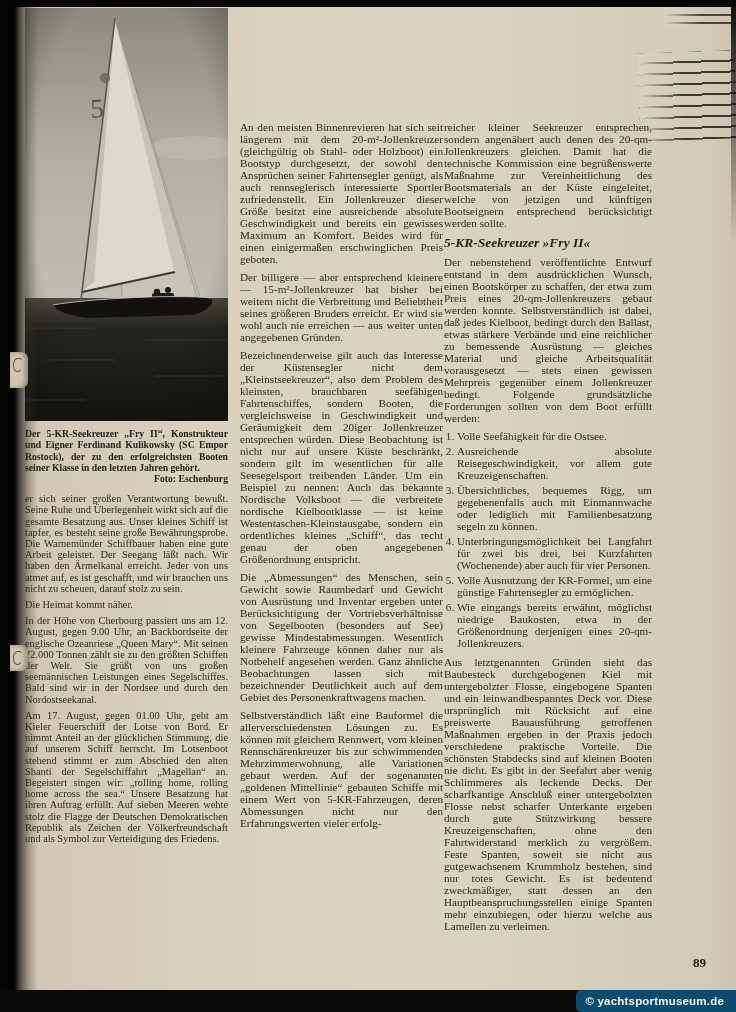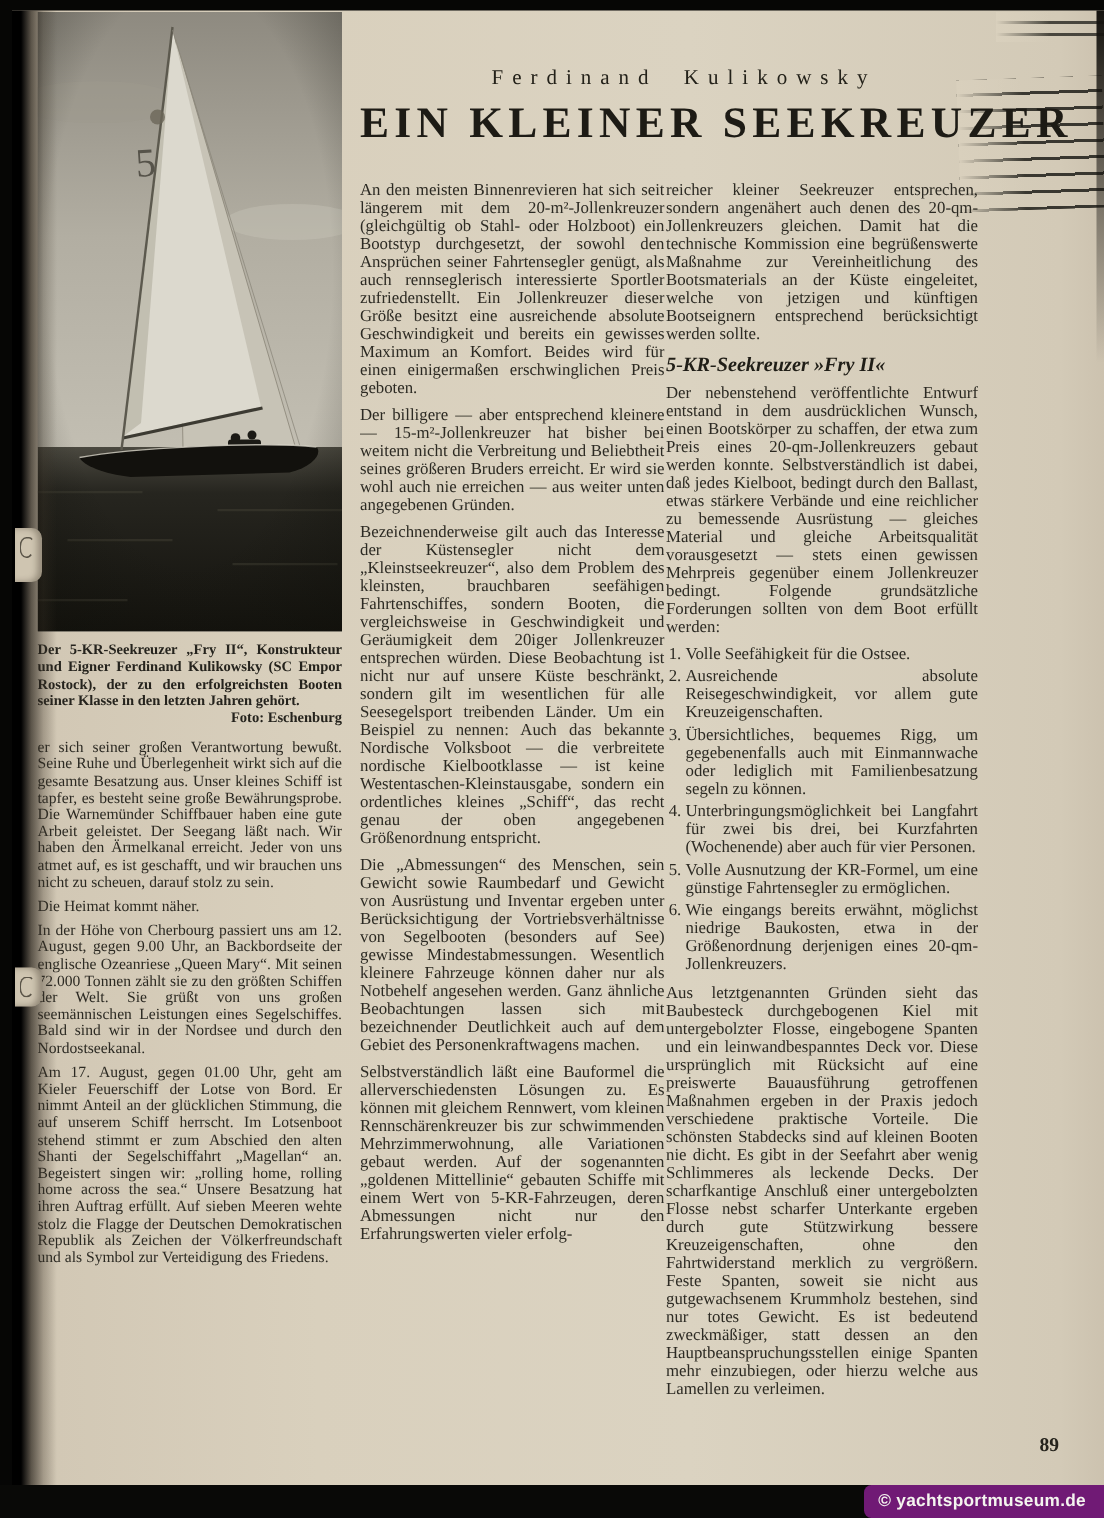--- a/index.html
+++ b/index.html
@@ -61,21 +61,21 @@
   ol.req-list li { margin:0 0 3px 0; text-align:justify; }
 
   .page-number { position:absolute; left:668px; top:948px; width:30px; text-align:right; font-weight:bold; font-size:13px; color:#25231c; }
 
   .bottom-bar {
     position:absolute; left:0; right:0; bottom:0; height:22px; background:#090907;
     display:flex; justify-content:flex-end; align-items:center;
   }
   .watermark {
     height:22px; display:flex; align-items:center; gap:5px;
-    background:#701a75; color:#f4f4ef; border-radius:5px 0 0 5px;
+    background:#0c4a6e; color:#f4f4ef; border-radius:5px 0 0 5px;
     font-family:"Liberation Sans","DejaVu Sans",sans-serif; font-size:11.5px; font-weight:bold;
     padding:0 12px 0 9px; letter-spacing:.2px;
   }
 </style>
 </head>
 <body>
 
 <div class="paper">
 
   <div class="hatch"></div>
@@ -130,24 +130,20 @@
     <div class="caption">Der 5-KR-Seekreuzer „Fry II“, Konstrukteur und Eigner Ferdinand Kulikowsky (SC Empor Rostock), der zu den erfolgreichsten Booten seiner Klasse in den letzten Jahren gehört.</div>
     <div class="credit">Foto: Eschenburg</div>
     <div class="left-body body-left">
         <p>er sich seiner großen Verantwortung bewußt. Seine Ruhe und Überlegenheit wirkt sich auf die gesamte Besatzung aus. Unser kleines Schiff ist tapfer, es besteht seine große Bewährungsprobe. Die Warnemünder Schiffbauer haben eine gute Arbeit geleistet. Der Seegang läßt nach. Wir haben den Ärmelkanal erreicht. Jeder von uns atmet auf, es ist geschafft, und wir brauchen uns nicht zu scheuen, darauf stolz zu sein.</p>
         <p>Die Heimat kommt näher.</p>
         <p>In der Höhe von Cherbourg passiert uns am 12. August, gegen 9.00 Uhr, an Backbordseite der englische Ozeanriese „Queen Mary“. Mit seinen 72.000 Tonnen zählt sie zu den größten Schiffen der Welt. Sie grüßt von uns großen seemännischen Leistungen eines Segelschiffes. Bald sind wir in der Nordsee und durch den Nordostseekanal.</p>
         <p>Am 17. August, gegen 01.00 Uhr, geht am Kieler Feuerschiff der Lotse von Bord. Er nimmt Anteil an der glücklichen Stimmung, die auf unserem Schiff herrscht. Im Lotsenboot stehend stimmt er zum Abschied den alten Shanti der Segelschiffahrt „Magellan“ an. Begeistert singen wir: „rolling home, rolling home across the sea.“ Unsere Besatzung hat ihren Auftrag erfüllt. Auf sieben Meeren wehte stolz die Flagge der Deutschen Demokratischen Republik als Zeichen der Völkerfreundschaft und als Symbol zur Verteidigung des Friedens.</p>
       </div>
   </div>
 
-  <div class="header-block">
-    <div class="author">Ferdinand Kulikowsky</div>
-    <div class="title">EIN KLEINER SEEKREUZER</div>
-  </div>
 
   <div class="col-mid body-text">
       <p>An den meisten Binnenrevieren hat sich seit längerem mit dem 20-m²-Jollenkreuzer (gleichgültig ob Stahl- oder Holzboot) ein Bootstyp durchgesetzt, der sowohl den Ansprüchen seiner Fahrtensegler genügt, als auch rennseglerisch interessierte Sportler zufriedenstellt. Ein Jollenkreuzer dieser Größe besitzt eine ausreichende absolute Geschwindigkeit und bereits ein gewisses Maximum an Komfort. Beides wird für einen einigermaßen erschwinglichen Preis geboten.</p>
       <p>Der billigere — aber entsprechend kleinere — 15-m²-Jollenkreuzer hat bisher bei weitem nicht die Verbreitung und Beliebtheit seines größeren Bruders erreicht. Er wird sie wohl auch nie erreichen — aus weiter unten angegebenen Gründen.</p>
       <p>Bezeichnenderweise gilt auch das Interesse der Küstensegler nicht dem „Kleinstseekreuzer“, also dem Problem des kleinsten, brauchbaren seefähigen Fahrtenschiffes, sondern Booten, die vergleichsweise in Geschwindigkeit und Geräumigkeit dem 20iger Jollenkreuzer entsprechen würden. Diese Beobachtung ist nicht nur auf unsere Küste beschränkt, sondern gilt im wesentlichen für alle Seesegelsport treibenden Länder. Um ein Beispiel zu nennen: Auch das bekannte Nordische Volksboot — die verbreitete nordische Kielbootklasse — ist keine Westentaschen-Kleinstausgabe, sondern ein ordentliches kleines „Schiff“, das recht genau der oben angegebenen Größenordnung entspricht.</p>
       <p>Die „Abmessungen“ des Menschen, sein Gewicht sowie Raumbedarf und Gewicht von Ausrüstung und Inventar ergeben unter Berücksichtigung der Vortriebsverhältnisse von Segelbooten (besonders auf See) gewisse Mindestabmessungen. Wesentlich kleinere Fahrzeuge können daher nur als Notbehelf angesehen werden. Ganz ähnliche Beobachtungen lassen sich mit bezeichnender Deutlichkeit auch auf dem Gebiet des Personenkraftwagens machen.</p>
       <p>Selbstverständlich läßt eine Bauformel die allerverschiedensten Lösungen zu. Es können mit gleichem Rennwert, vom kleinen Rennschärenkreuzer bis zur schwimmenden Mehrzimmerwohnung, alle Variationen gebaut werden. Auf der sogenannten „goldenen Mittellinie“ gebauten Schiffe mit einem Wert von 5-KR-Fahrzeugen, deren Abmessungen nicht nur den Erfahrungswerten vieler erfolg-</p>
     </div>
 
   <div class="col-right body-text">

